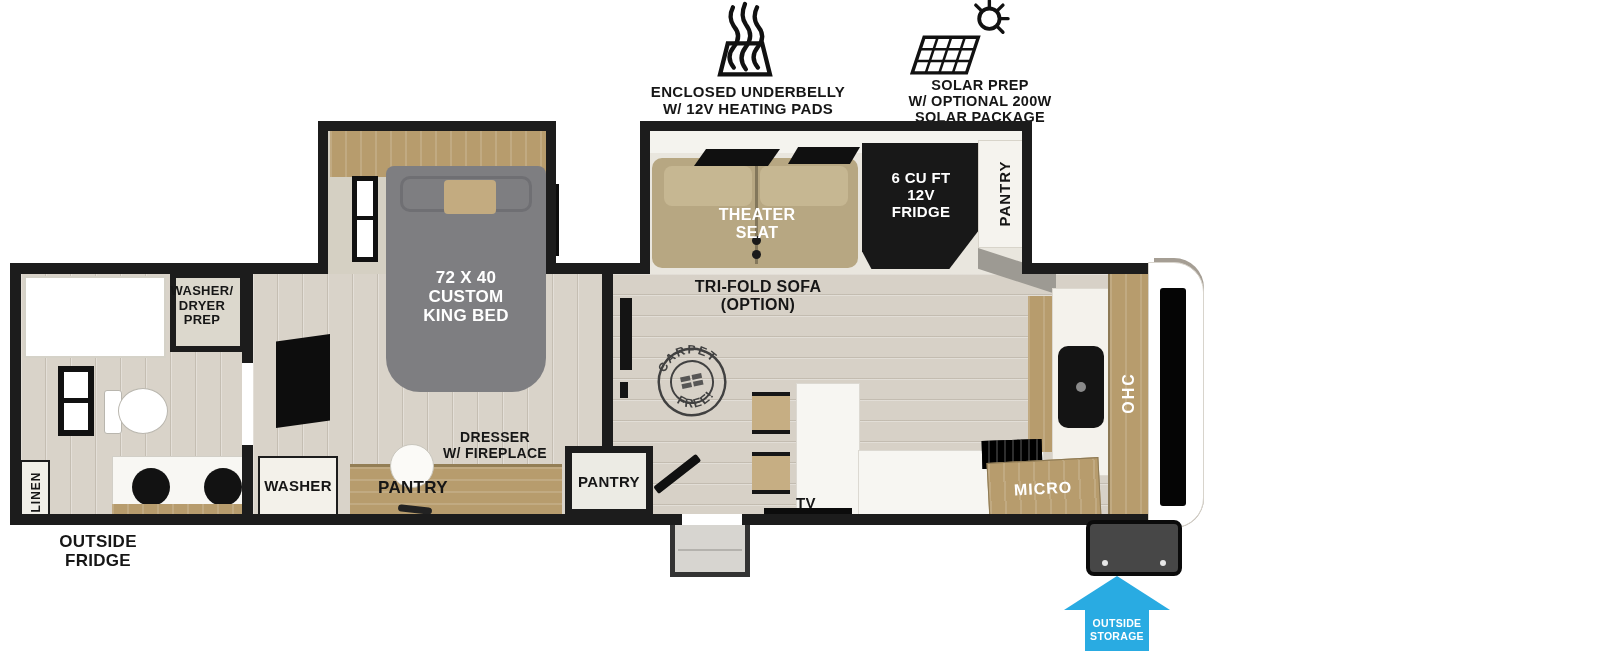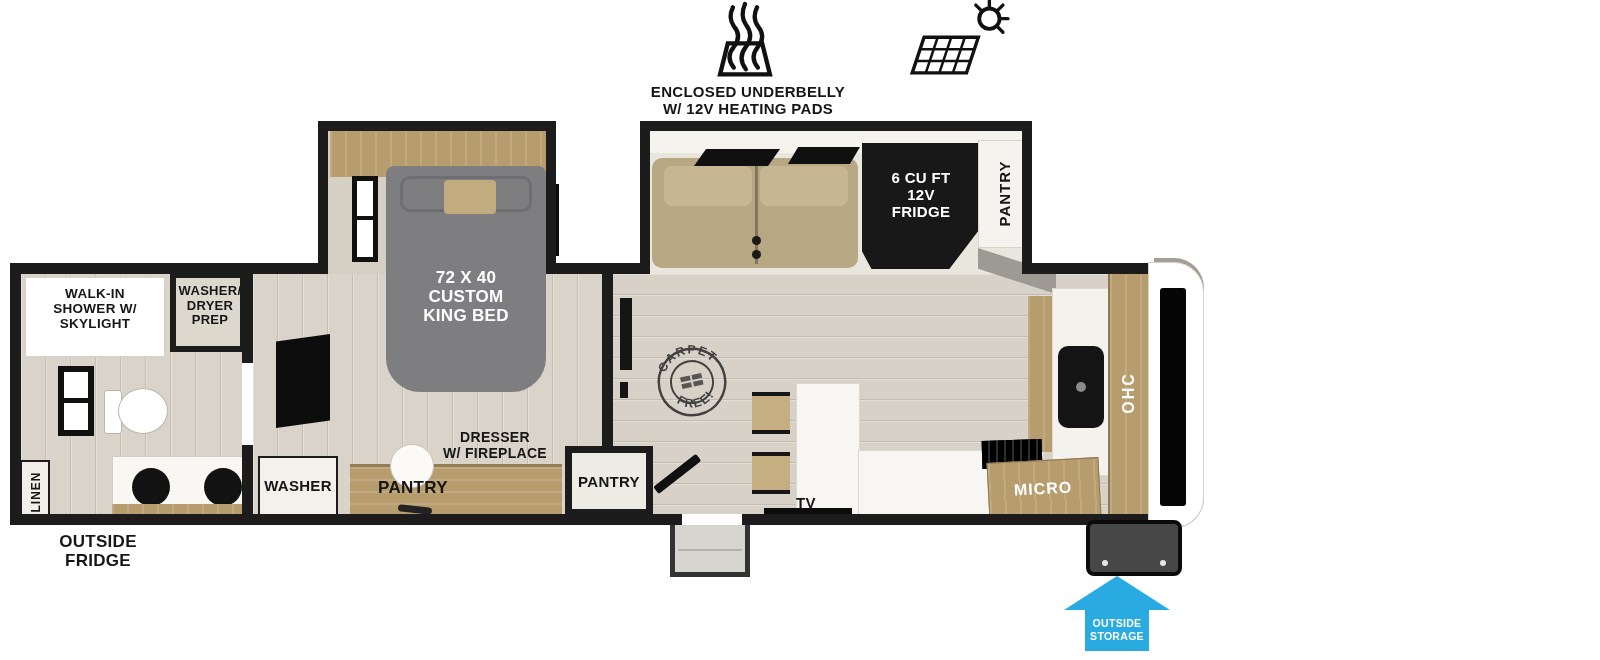--- a/index.html
+++ b/index.html
@@ -43,34 +43,34 @@
     <line x1="56" y1="86" x2="70" y2="44" stroke="#111" stroke-width="3"></line>
     <line x1="17" y1="58" x2="82" y2="58" stroke="#111" stroke-width="3"></line>
     <line x1="13" y1="72" x2="77" y2="72" stroke="#111" stroke-width="3"></line>
     <circle cx="99" cy="22" r="12" fill="none" stroke="#111" stroke-width="4.5"></circle>
     <line x1="113" y1="22" x2="121" y2="22" stroke="#111" stroke-width="4" stroke-linecap="round"></line>
     <line x1="109" y1="12" x2="115" y2="6" stroke="#111" stroke-width="4" stroke-linecap="round"></line>
     <line x1="99" y1="8" x2="99" y2="1" stroke="#111" stroke-width="4" stroke-linecap="round"></line>
     <line x1="89" y1="12" x2="83" y2="6" stroke="#111" stroke-width="4" stroke-linecap="round"></line>
     <line x1="109" y1="32" x2="115" y2="38" stroke="#111" stroke-width="4" stroke-linecap="round"></line>
   </svg>
+  <div class="lbl" style="left:866px;top:77px;width:228px;font-size:14.5px;">SOLAR PREP
+W/ OPTIONAL 200W
+SOLAR PACKAGE</div>
 
   <div class="abs floor-v" style="left:21px;top:274px;width:221px;height:240px;"></div>
   <div class="abs floor-v" style="left:253px;top:274px;width:349px;height:240px;"></div>
   <div class="abs floor-h" style="left:613px;top:274px;width:540px;height:240px;"></div>
   <div class="abs" style="left:328px;top:131px;width:218px;height:143px;background:#d5d0c3;"></div>
   <div class="abs" style="left:650px;top:131px;width:372px;height:143px;background:#e9e6de;"></div>
   <div class="abs" style="left:650px;top:131px;width:372px;height:22px;background:#f4f3ee;"></div>
 
   <div class="abs" style="left:24px;top:276px;width:138px;height:78px;background:#ffffff;border:2px solid #d5d2c8;"></div>
-  <div class="lbl" style="left:30px;top:286px;width:130px;font-size:13.5px;">WALK-IN
-SHOWER W/
-SKYLIGHT</div>
   <div class="abs" style="left:170px;top:272px;width:76px;height:80px;background:#dcd8cd;border:6px solid #1c1c1c;box-sizing:border-box;"></div>
-  <div class="lbl" style="left:172px;top:284px;width:76px;font-size:13px;">WASHER/
+  <div class="lbl" style="left:164px;top:284px;width:76px;font-size:13px;">WASHER/
 DRYER
 PREP</div>
   <div class="abs" style="left:58px;top:366px;width:36px;height:70px;background:#ffffff;border:6px solid #111;box-sizing:border-box;"></div>
   <div class="abs" style="left:60px;top:398px;width:32px;height:5px;background:#111;"></div>
   <div class="abs" style="left:104px;top:390px;width:16px;height:42px;background:#fff;border:1px solid #b9b6ae;border-radius:3px;"></div>
   <div class="abs" style="left:118px;top:388px;width:48px;height:44px;background:#fff;border:1px solid #b9b6ae;border-radius:50%;"></div>
   <div class="abs" style="left:112px;top:456px;width:130px;height:50px;background:#f8f7f3;border:1px solid #d2cfc7;"></div>
   <div class="abs" style="left:132px;top:468px;width:38px;height:38px;background:#121212;border-radius:50%;"></div>
   <div class="abs" style="left:204px;top:468px;width:38px;height:38px;background:#121212;border-radius:50%;"></div>
   <div class="abs wood" style="left:112px;top:504px;width:130px;height:10px;"></div>
@@ -104,22 +104,26 @@
   <div class="lbl" style="left:565px;top:474px;width:88px;font-size:15px;">PANTRY</div>
 
   <div class="abs" style="left:620px;top:298px;width:12px;height:72px;background:#141414;"></div>
   <div class="abs" style="left:620px;top:382px;width:8px;height:16px;background:#141414;"></div>
   <div class="abs" style="left:652px;top:158px;width:206px;height:110px;background:#b7a782;border-radius:10px;"></div>
   <div class="abs" style="left:664px;top:166px;width:88px;height:40px;background:#c6b792;border-radius:8px;"></div>
   <div class="abs" style="left:760px;top:166px;width:88px;height:40px;background:#c6b792;border-radius:8px;"></div>
   <div class="abs" style="left:755px;top:166px;width:3px;height:98px;background:rgba(90,80,60,.55);"></div>
   <div class="abs" style="left:752px;top:236px;width:9px;height:9px;background:#1a1a1a;border-radius:50%;"></div>
   <div class="abs" style="left:752px;top:250px;width:9px;height:9px;background:#1a1a1a;border-radius:50%;"></div>
+  <div class="lbl lbl-w" style="left:672px;top:206px;width:170px;font-size:16px;">THEATER
+SEAT</div>
   <div class="abs" style="left:694px;top:149px;width:86px;height:17px;background:#101010;clip-path:polygon(14% 0,100% 0,86% 100%,0 100%);"></div>
   <div class="abs" style="left:788px;top:147px;width:72px;height:17px;background:#101010;clip-path:polygon(14% 0,100% 0,86% 100%,0 100%);"></div>
+  <div class="lbl" style="left:682px;top:278px;width:152px;font-size:16px;">TRI-FOLD SOFA
+(OPTION)</div>
   <div class="abs" style="left:862px;top:143px;width:118px;height:126px;background:#181818;clip-path:polygon(0 0,100% 0,100% 68%,74% 100%,8% 100%,0 86%);"></div>
   <div class="lbl lbl-w" style="left:862px;top:170px;width:118px;font-size:15px;">6 CU FT
 12V
 FRIDGE</div>
   <div class="abs" style="left:978px;top:140px;width:52px;height:106px;background:#f5f3ee;border:1px solid #d8d4ca;"></div>
   <div class="vlbl" style="left:978px;top:140px;width:52px;height:106px;">
     <span style="font-size:15px;color:#161616;">PANTRY</span>
   </div>
   <div class="abs" style="left:978px;top:248px;width:78px;height:46px;background:#9d9a93;clip-path:polygon(0 0,100% 55%,100% 100%,0 45%);"></div>
 

